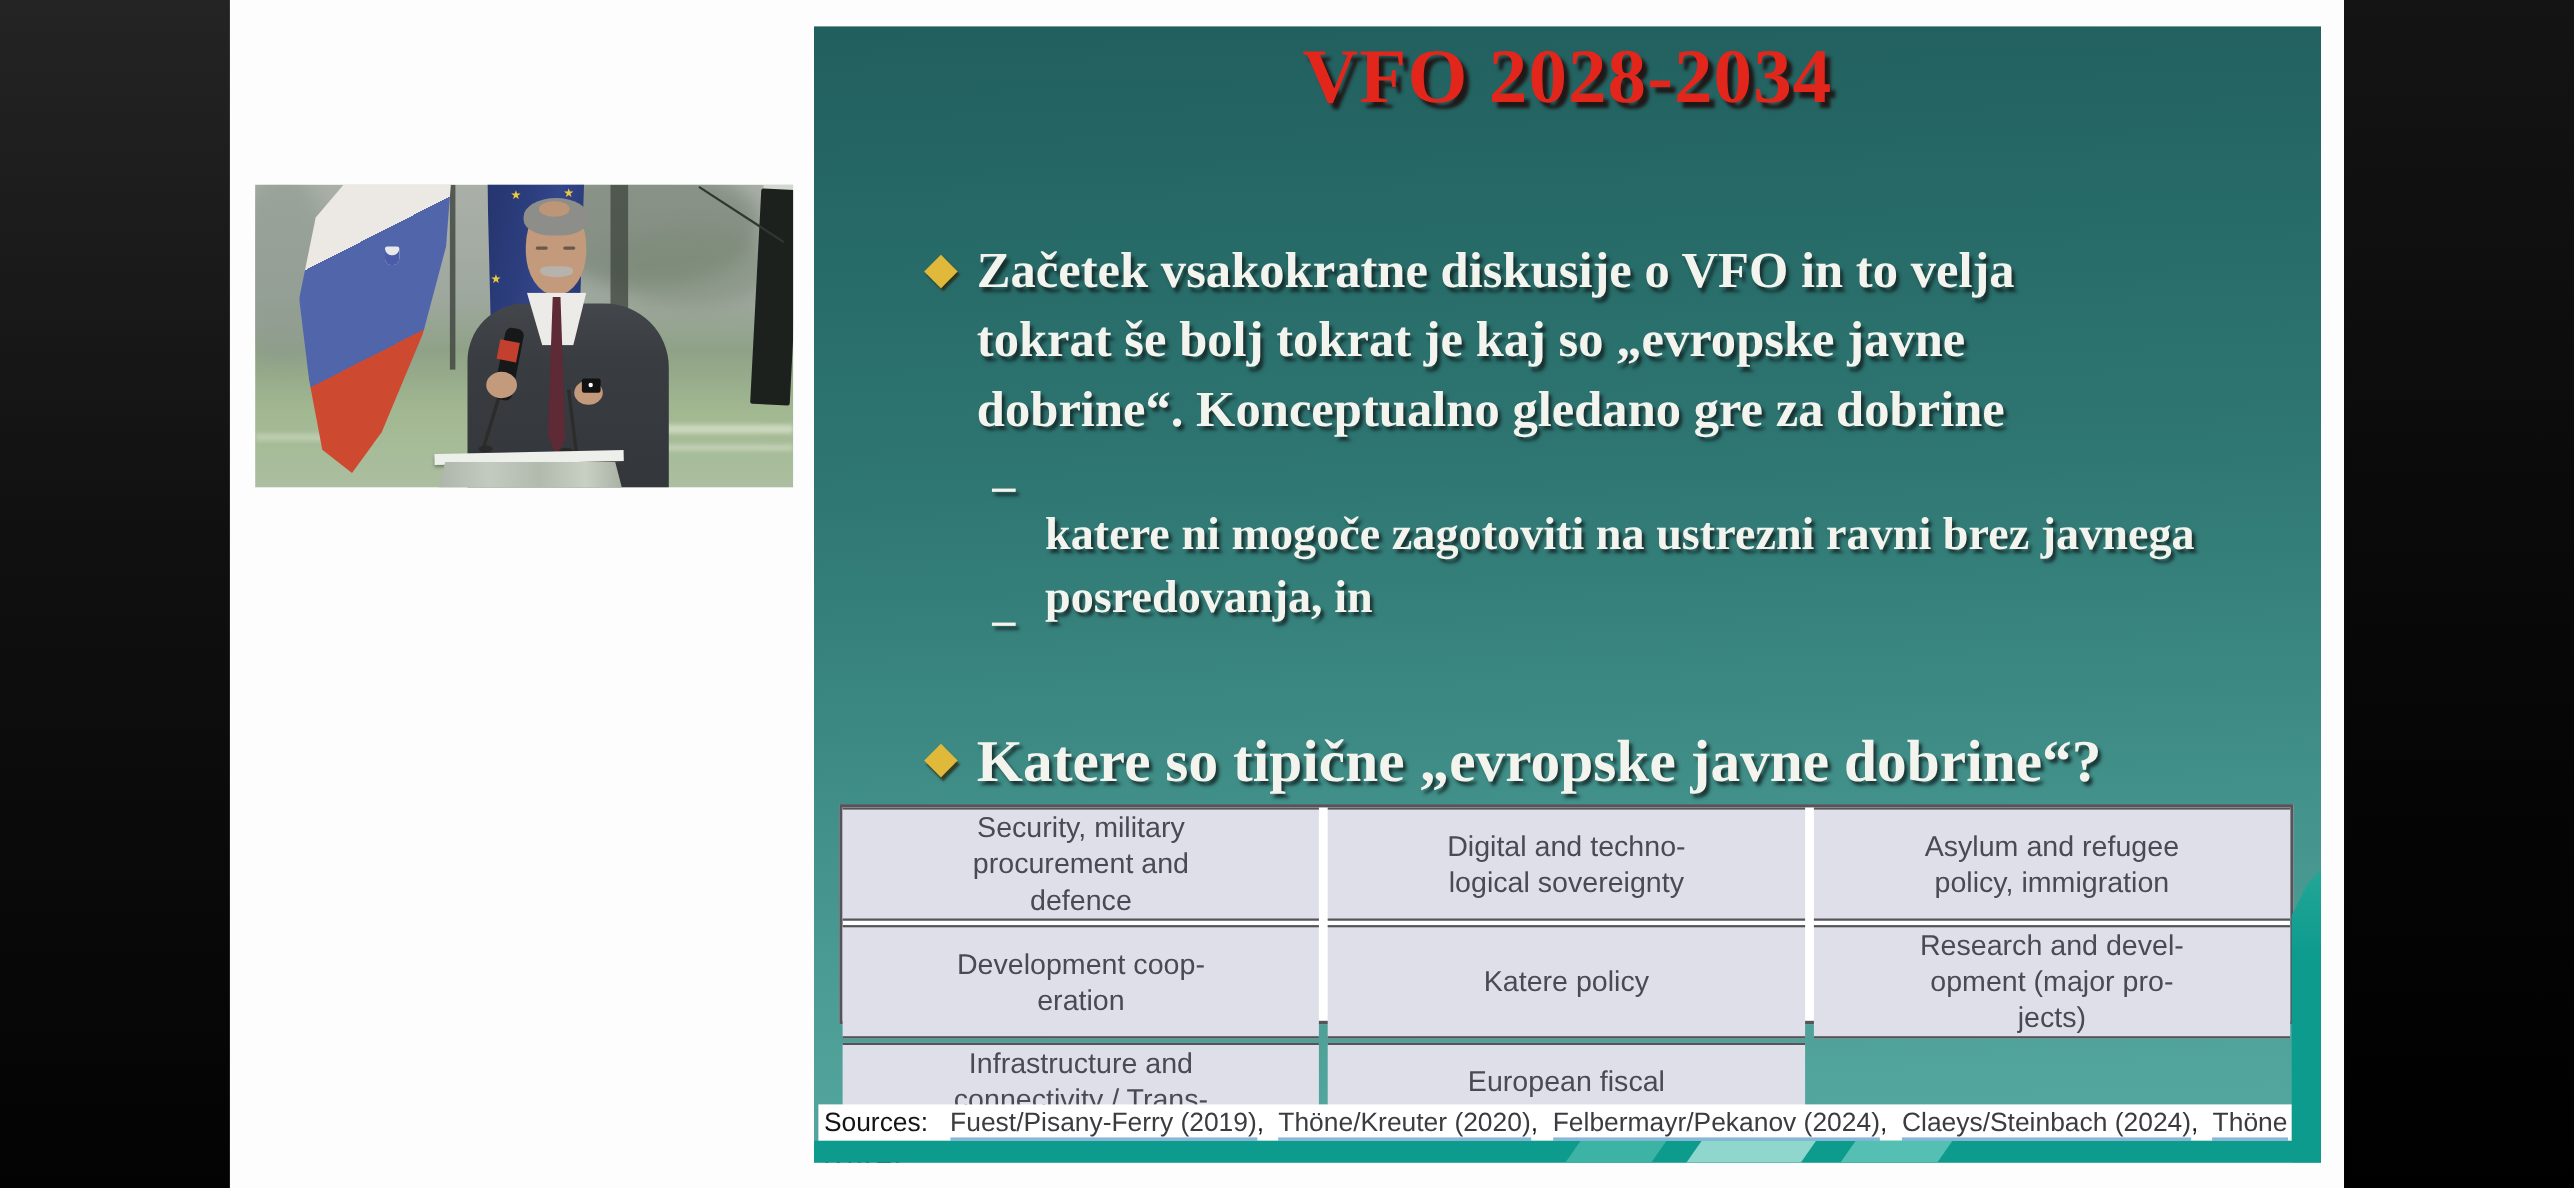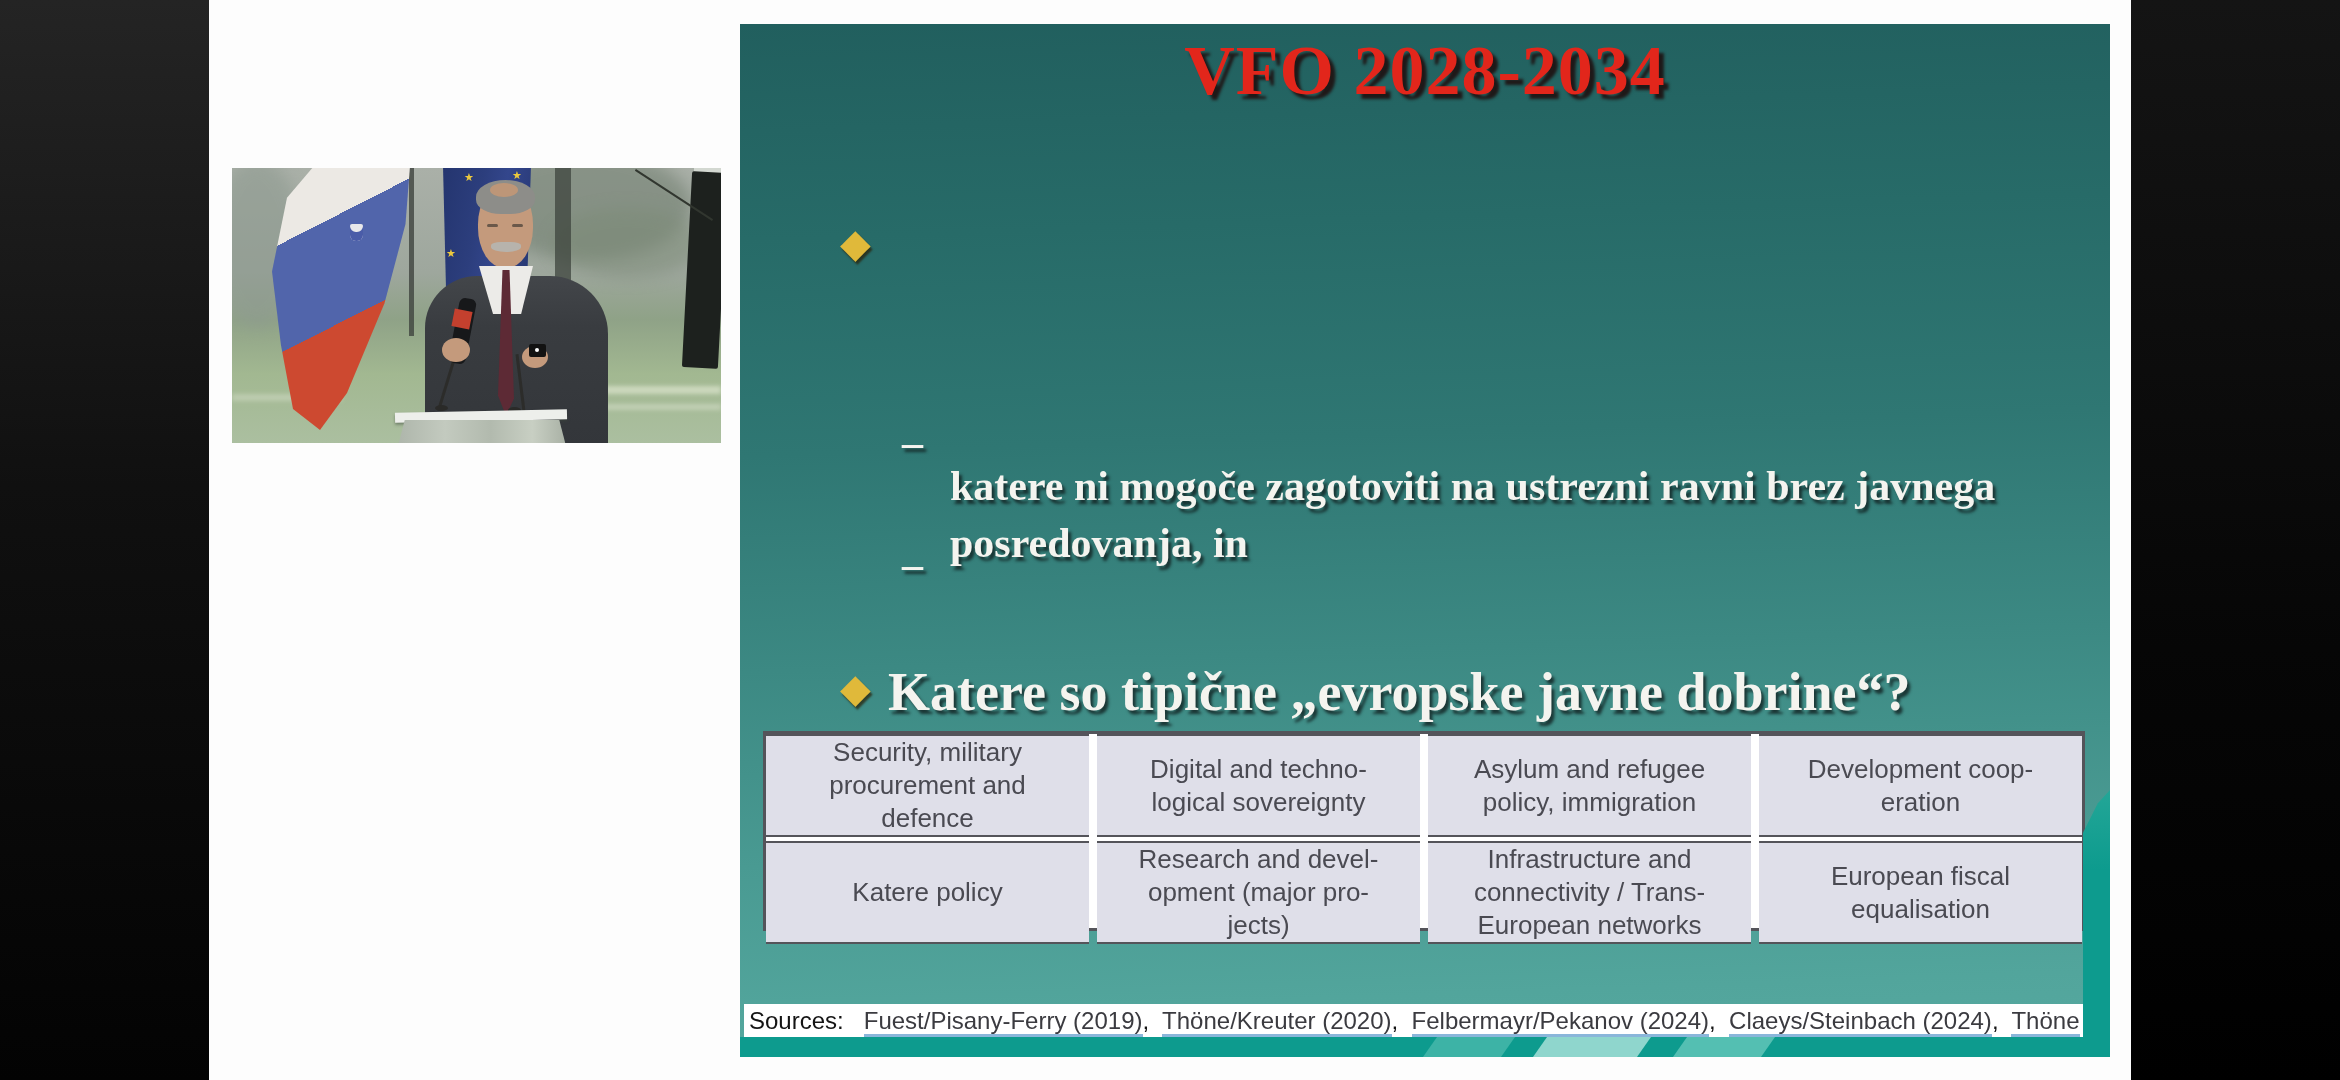--- a/index.html
+++ b/index.html
@@ -80,21 +80,21 @@
   .s1{left:210px;top:394px;width:1150px;}
   .s2{left:210px;top:516px;width:1160px;}
   .dash{font-size:42px;}
   .dash1{left:162px;top:394px;}
   .dash2{left:162px;top:516px;}
   .b2{left:148px;top:637px;width:1150px;font-size:54px;line-height:62px;}
   .d2{left:100px;top:641px;font-size:40px;}
 
   .goods-table{left:23px;top:707px;width:1322px;height:200px;box-sizing:border-box;
     border:3px solid #54545a;background:#fff;display:grid;
-    grid-template-columns:repeat(4,1fr);grid-template-rows:1fr 1fr;gap:4px 8px;}
+    grid-template-columns:repeat(3,1fr);grid-template-rows:1fr 1fr;gap:4px 8px;}
   .cell{background:#dfdfe9;border-top:2px solid #54545a;border-bottom:2px solid #54545a;
     display:flex;align-items:center;justify-content:center;text-align:center;
     font-family:"Liberation Sans",sans-serif;font-size:26px;line-height:33px;color:#4a4a52;
     white-space:pre-line;padding:0 6px;}
 
   .sources{left:4px;top:980px;width:1341px;height:34px;background:#fff;
     font-family:"Liberation Sans",sans-serif;font-size:24px;line-height:34px;color:#141414;
     padding-left:5px;box-sizing:border-box;}
   .sources span{white-space:pre;}
   .src-link{color:#3b3b40;text-decoration:none;border-bottom:3px solid #8ab6da;cursor:pointer;}
@@ -160,20 +160,23 @@
     <div class="podium-body"></div>
   </div>
 
   <div class="abs slide">
 
     <div class="abs slide-title">
       <div>VFO 2028-2034</div>
     </div>
 
     <span class="abs diamond d1">◆</span>
+    <div class="abs wtext b1">Začetek vsakokratne diskusije o VFO in to velja
+tokrat še bolj tokrat je kaj so „evropske javne
+dobrine“. Konceptualno gledano gre za dobrine</div>
 
     <span class="abs wtext dash dash1">–</span>
     <div class="abs wtext sub s1">katere ni mogoče zagotoviti na ustrezni ravni brez javnega
 posredovanja, in</div>
 
     <span class="abs wtext dash dash2">–</span>
 
     <span class="abs diamond d2">◆</span>
     <div class="abs wtext b2">Katere so tipične „evropske javne dobrine“?</div>
 

